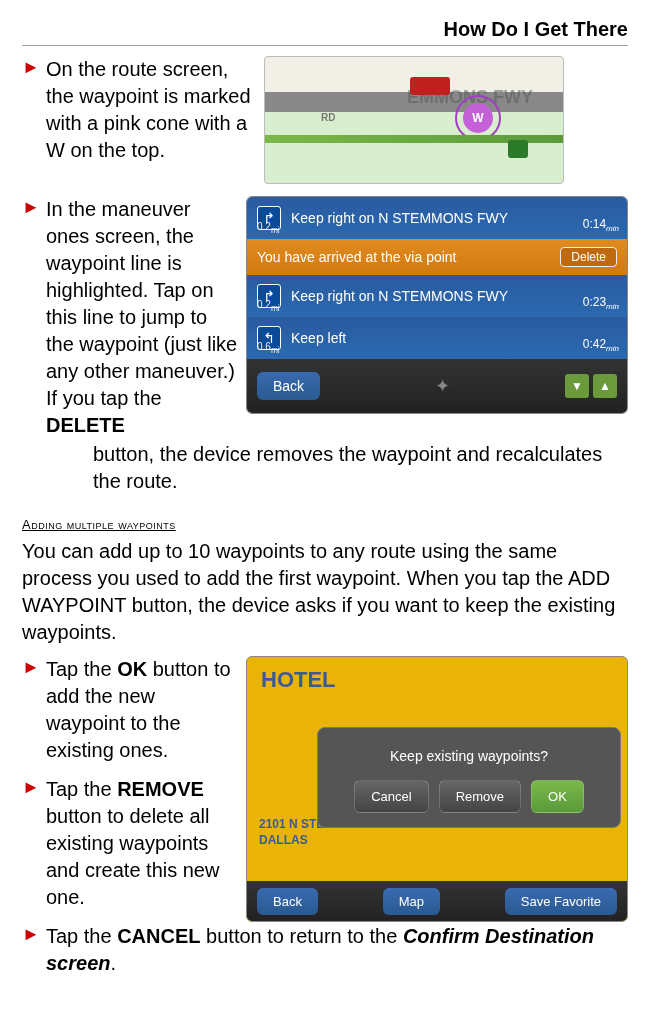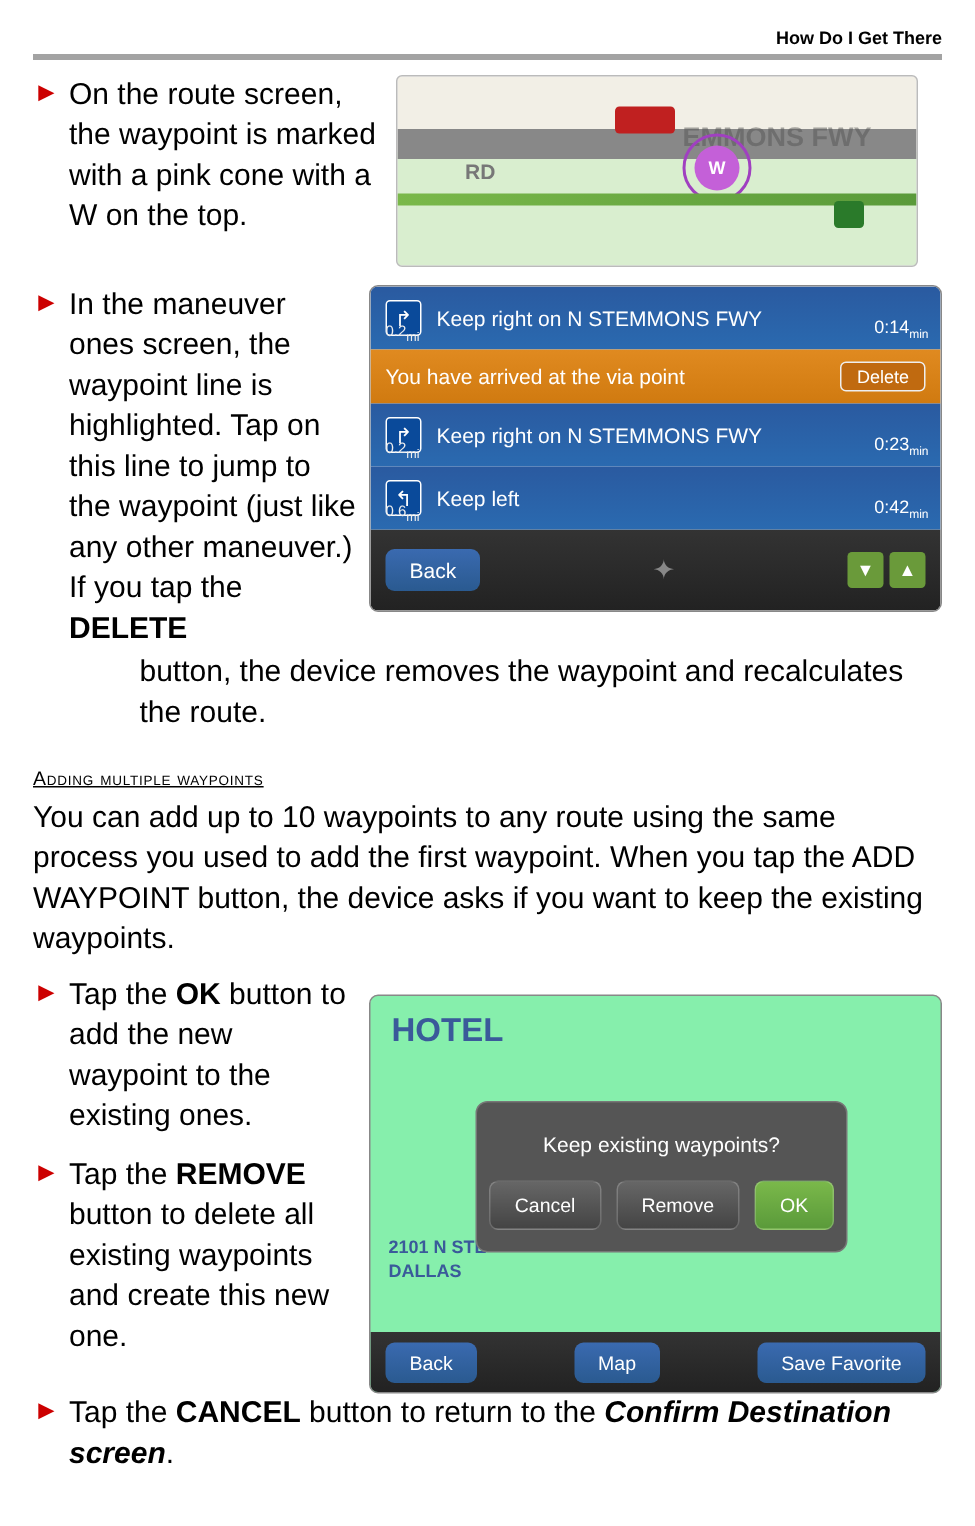--- a/index.html
+++ b/index.html
@@ -1,60 +1,60 @@
 <!DOCTYPE html>
 <html><head>
 <meta charset="utf-8">
 <style>
   * { box-sizing: border-box; margin: 0; padding: 0; }
   html, body { width: 650px; height: 1017px; font-family: Arial, Helvetica, sans-serif; background: #fff; color: #000; }
   .page { padding: 18px 22px 0 22px; display: flex; flex-direction: column; height: 100%; }
-  .header { text-align: right; font-weight: bold; font-size: 12px; border-bottom: 4px solid #a3a3a3; padding-bottom: 4px; margin-bottom: 10px; }
+  .header { text-align: right; font-weight: bold; font-size: 20px; border-bottom: 1px solid #a3a3a3; padding-bottom: 4px; margin-bottom: 10px; }
   .bullet-row { display: flex; margin-bottom: 12px; }
   .arrow { color: #c00; font-size: 18px; line-height: 1.3; width: 24px; flex: 0 0 24px; }
   .text-col { flex: 1; font-size: 20px; line-height: 1.35; }
   .text-col .bold { font-weight: bold; }
   .float-img { flex: 0 0 auto; margin-left: 8px; }
   .subhead { font-variant: small-caps; font-size: 13px; letter-spacing: 0.5px; margin: 8px 0 6px 0; text-decoration: underline; }
   .para { font-size: 20px; line-height: 1.35; margin-bottom: 10px; }
   .footer { margin-top: auto; border-top: 2px solid #000; text-align: right; font-weight: bold; font-size: 15px; padding-top: 4px; padding-bottom: 10px; }
 
   
-  .map1 { width: 348px; height: 128px; background: linear-gradient(180deg,#f2efe6 0%,#f2efe6 40%,#d9eecf 40%,#d9eecf 100%); border: 1px solid #bbb; position: relative; border-radius: 4px; overflow: hidden; }
+  .map1 { width: 300px; height: 128px; background: linear-gradient(180deg,#f2efe6 0%,#f2efe6 40%,#d9eecf 40%,#d9eecf 100%); border: 1px solid #bbb; position: relative; border-radius: 4px; overflow: hidden; }
   .map1 .road { position: absolute; width: 100%; height: 20px; background: #888; top: 35px; }
   .map1 .road-label { position: absolute; top: 30px; right: 30px; font-size: 18px; font-weight: bold; color: #555; opacity: 0.5; white-space: nowrap; }
-  .map1 .rd { position: absolute; left: 45px; top: 55px; font-size: 14px; color: #777; font-weight: bold; }
+  .map1 .rd { position: absolute; left: 56px; top: 55px; font-size: 10px; color: #777; font-weight: bold; }
   .map1 .green-line { position: absolute; width: 100%; height: 8px; background: linear-gradient(90deg,#7ab84a,#5a9a3a); top: 78px; }
   .map1 .marker-shield { position: absolute; right: 35px; bottom: 25px; width: 20px; height: 18px; background: #2a7a2a; border-radius: 3px; }
   .map1 .cone-pos { position: absolute; left: 190px; top: 38px; }
   .cone-circle { width: 46px; height: 46px; border: 2px solid #a040c0; border-radius: 50%; position: relative; }
   .cone-inner { position: absolute; inset: 6px; border-radius: 50%; background: #c460d8; display:flex; align-items:center; justify-content:center; color:#fff; font-size:12px; font-weight:bold; }
   .truck { position: absolute; left: 145px; top: 20px; width: 40px; height: 18px; background: #c02020; border-radius: 3px; }
 
   
   .list2 { width: 382px; height: 218px; border-radius: 6px; border: 1px solid #888; overflow: hidden; display:flex; flex-direction:column; }
   .mrow { display:flex; align-items:center; padding: 6px 10px; color:#fff; font-size: 14px; position: relative; }
   .mrow .dist { position:absolute; left:10px; bottom:4px; font-size:10px; color:#eee; }
   .mrow .time { position:absolute; right:8px; bottom:6px; font-size:12px; color:#fff; }
-  .mrow .time sub { font-size: 8px; }
+  .mrow .time sub { font-size: 8px; font-style: italic; }
   .mrow .icon { width: 24px; height: 24px; background:#0a4a9a; border:1px solid #fff; border-radius:3px; margin-right:10px; display:flex; align-items:center; justify-content:center; color:#fff; }
   .blue { background: linear-gradient(#2a5aa0,#2a6ab0); height:42px; }
   .orange { background: linear-gradient(#e08a20,#d07a10); height:36px; }
   .orange .del-btn { background:#c06a10; border:1px solid #eee; border-radius:4px; padding:2px 10px; color:#fff; font-size:12px; margin-left:auto; }
   .darkfoot { background: linear-gradient(#333,#222); flex:1; display:flex; align-items:center; padding:8px 10px; }
   .back-btn { background: linear-gradient(#3a6ab0,#2a5a90); color:#fff; border-radius:6px; padding:6px 16px; font-size:14px; }
   .star { color:#888; margin-left:auto; margin-right:auto; font-size:18px; }
   .arrows-box { display:flex; gap:4px; }
   .arrow-btn { width:24px; height:24px; background:#6a9a3a; border-radius:3px; display:flex; align-items:center; justify-content:center; color:#fff; font-size:12px; }
 
   
-  .dlg { width: 382px; height: 266px; border:1px solid #888; border-radius:6px; position:relative; background:#86efac; overflow:hidden;margin-top:13px; }
+  .dlg { width: 382px; height: 266px; border:1px solid #888; border-radius:6px; position:relative; background:#eab308; overflow:hidden; }
   .dlg .h { font-size:22px; font-weight:bold; color:#3a5a9a; padding:10px 14px; }
   .dlg .addr { position:absolute; left:12px; top:160px; font-size:12px; color:#3a5a9a; font-weight:bold; line-height:1.3; }
-  .dlg .modal { position:absolute; left:70px; top:70px; width:248px; background:#555; border:1px solid #777; border-radius:8px; padding:20px 14px 14px 14px; color:#fff; text-align:center; }
+  .dlg .modal { position:absolute; left:70px; top:70px; width:304px; background:#555; border:1px solid #777; border-radius:8px; padding:20px 14px 14px 14px; color:#fff; text-align:center; }
   .dlg .modal .q { font-size:14px; margin-bottom:16px; }
   .dlg .btnrow { display:flex; gap:10px; justify-content:center; }
   .dlg .mbtn { border-radius:6px; padding:8px 16px; font-size:13px; color:#fff; border:1px solid rgba(255,255,255,0.2); }
   .grey { background:linear-gradient(#666,#444); }
   .green { background:linear-gradient(#7ab84a,#5a9a3a); }
   .dlg .footbar { position:absolute; bottom:0; left:0; right:0; height:40px; background:linear-gradient(#333,#222); display:flex; align-items:center; justify-content:space-between; padding:0 10px; }
   .dlg .fbtn { background:linear-gradient(#3a6ab0,#2a5a90); color:#fff; border-radius:6px; padding:6px 16px; font-size:13px; }
   .turn-glyph { font-size: 14px; }
 </style>
 </head>

